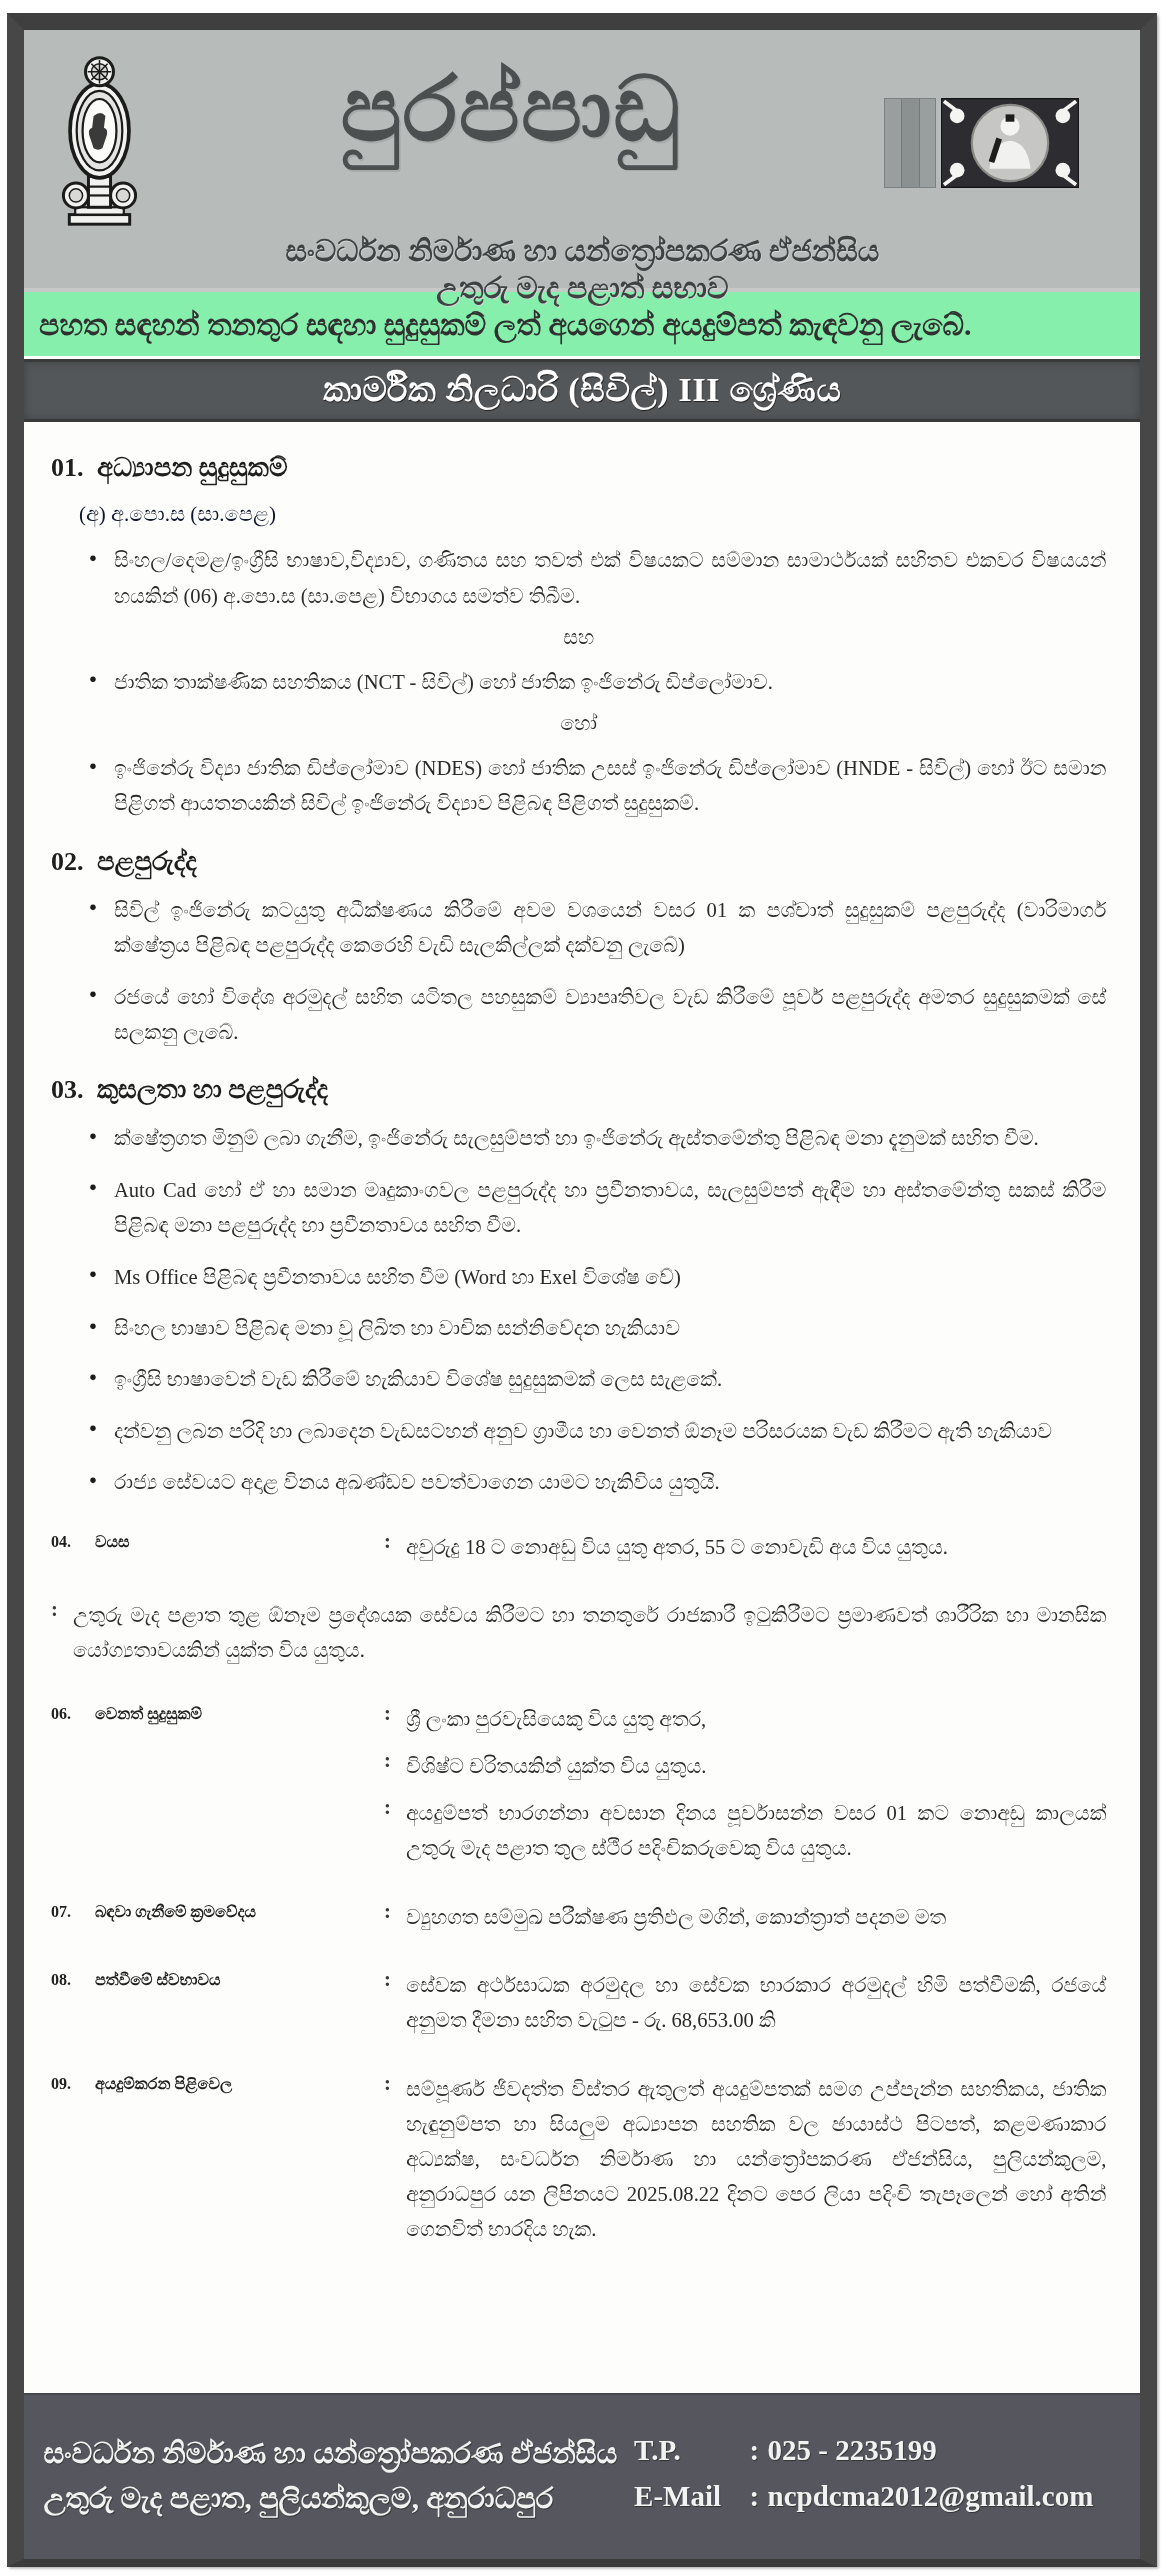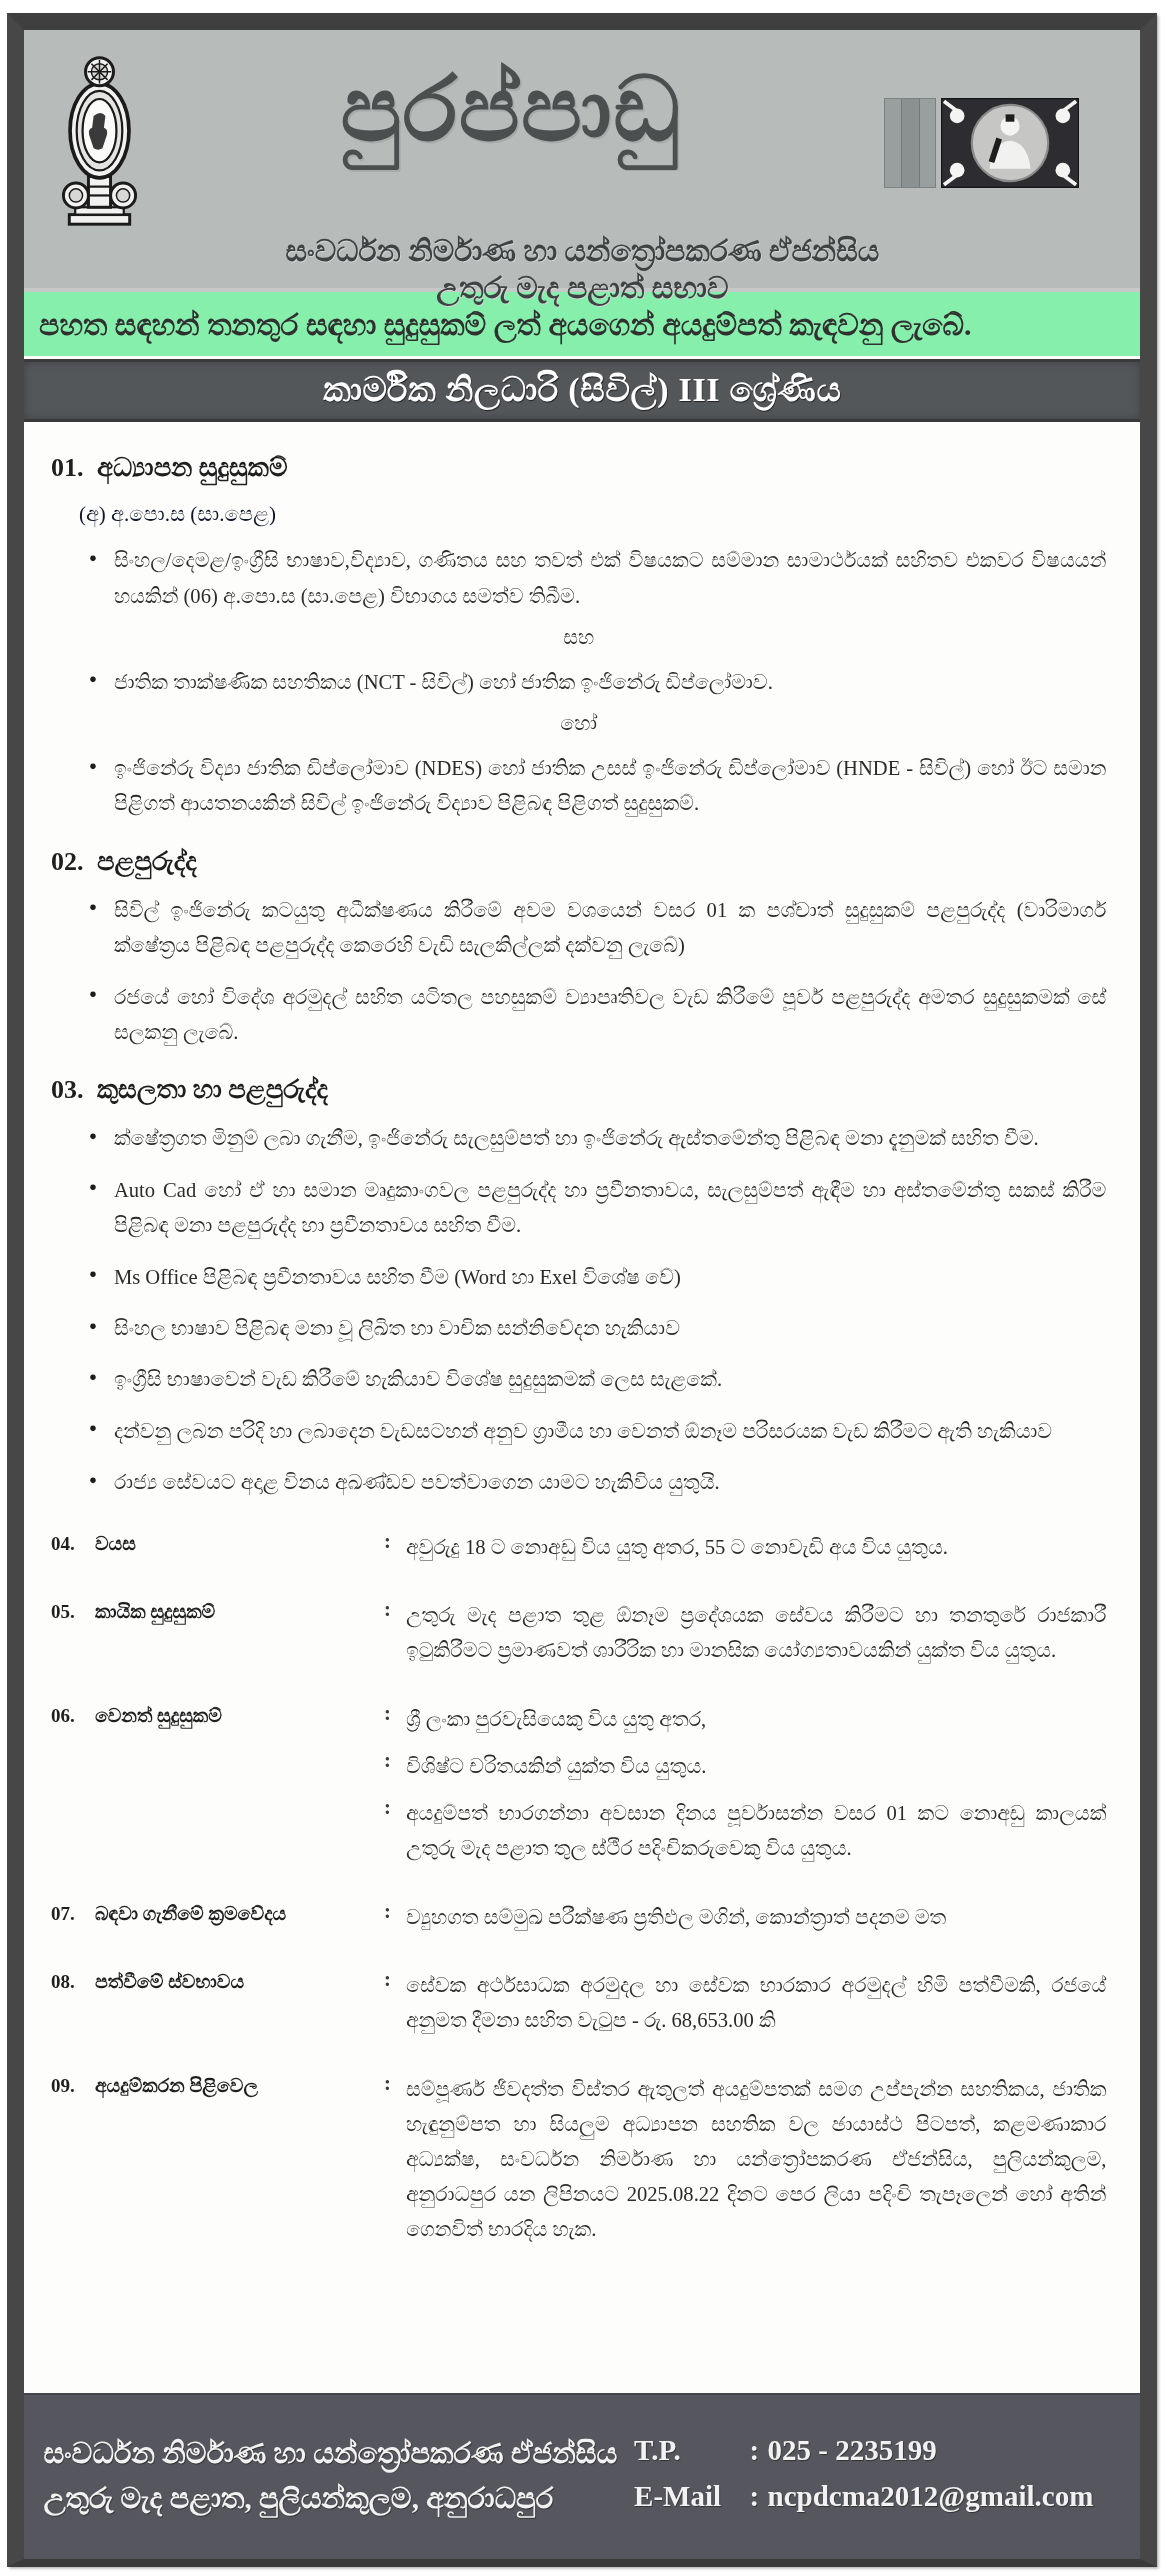--- a/index.html
+++ b/index.html
@@ -58,21 +58,21 @@
   .sec-heading .sec-num { display:inline-block; min-width:46px; }
   .sub-heading { font-size:21px; margin:19px 0 0 28px; color:#0f172a; }
   .bullet-item { display:flex; margin:16px 0 0 38px; }
   .bullet-item .bullet-mark { flex:0 0 25px; font-size:13.2px; padding-top:6.6px; color:#1c1c1c; }
   .bullet-item p { flex:1; line-height:1.72; text-align:justify; color:#2b2b2b; }
   .conjunction { text-align:center; font-size:20.6px; margin-top:11.8px; color:#2b2b2b; }
   
   .info-rows { margin-top:29px; }
   .info-row { display:flex; margin-bottom:22px; }
   .info-row .row-label {
-    flex:0 0 333px; font-size:19px; font-weight:bold; color:#1f1f1f; line-height:1.5;
+    flex:0 0 333px; font-size:16px; font-weight:bold; color:#1f1f1f; line-height:1.5;
   }
   .info-row .row-label .sec-num { display:inline-block; min-width:44px; }
   .info-row .row-values { flex:1; }
   .value-line { display:flex; margin-bottom:11.8px; }
   .value-line .row-colon { flex:0 0 22px; font-weight:bold; color:#3a3a3a; }
   .value-line p { flex:1; line-height:1.7; text-align:justify; color:#2b2b2b; }
   
   .footer {
     flex:0 0 166px; background:#56575e; color:#f2f2f2;
     display:flex; justify-content:space-between; align-items:center;
@@ -226,23 +226,20 @@
           </div>
           <div class="row-values">
             <div class="value-line">
               <span class="row-colon">:</span>
               <p>අවුරුදු 18 ට නොඅඩු විය යුතු අතර, 55 ට නොවැඩි අය විය යුතුය.</p>
             </div>
           </div>
         </div>
 
         <div class="info-row">
-          <div class="row-label">
-            <span class="sec-num">05.</span><span>කායික සුදුසුකම්</span>
-          </div>
           <div class="row-values">
             <div class="value-line">
               <span class="row-colon">:</span>
               <p>උතුරු මැද පළාත තුළ ඕනෑම ප්‍රදේශයක සේවය කිරීමට හා තනතුරේ රාජකාරී ඉටුකිරීමට ප්‍රමාණවත් ශාරීරික හා මානසික යෝග්‍යතාවයකින් යුක්ත විය යුතුය.</p>
             </div>
           </div>
         </div>
 
         <div class="info-row">
           <div class="row-label">

